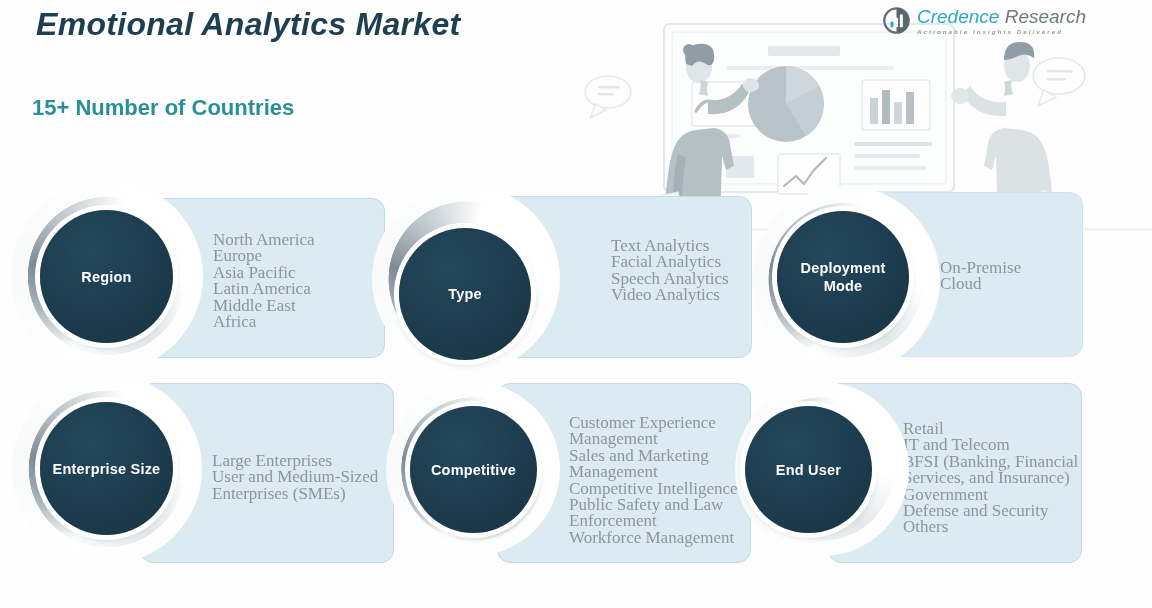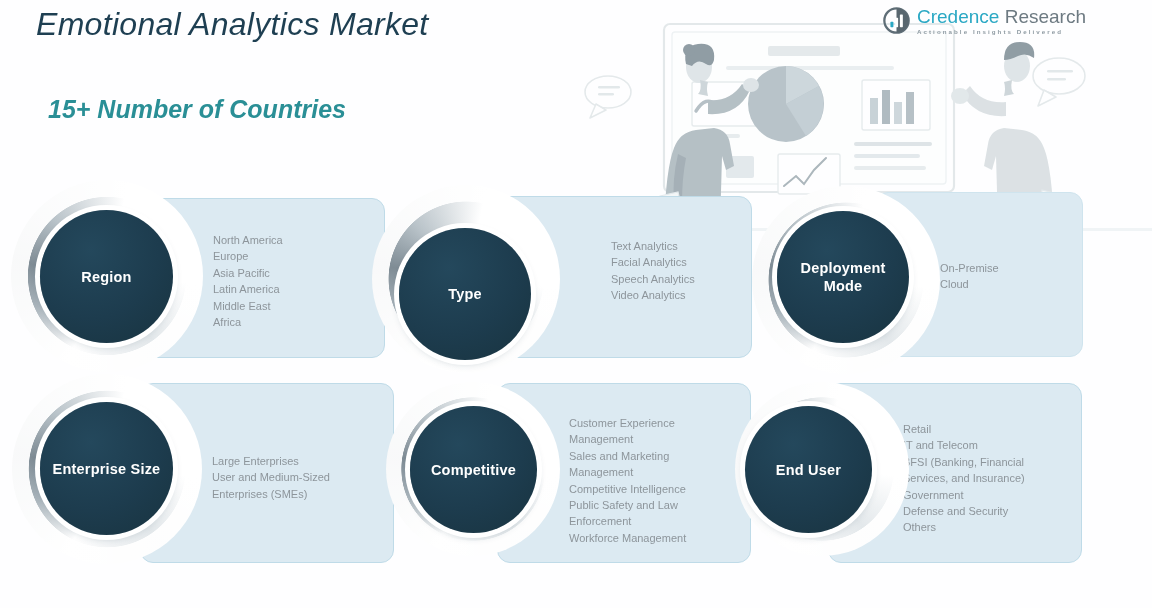--- a/index.html
+++ b/index.html
@@ -14,41 +14,41 @@
   #stage {
     position:relative;
     width:1152px; height:608px;
     background:#fefeff;
     overflow:hidden;
   }
 
   
   #page-title {
     position:absolute; left:36px; top:6px;
-    font-size:32px; font-weight:normal; font-style:italic;
+    font-size:32px; font-weight:bold; font-style:italic;
     letter-spacing:.3px;
     color:#1e3f52;
     white-space:nowrap;
   }
 
   #subtitle {
-    position:absolute; left:48px; top:92px;
-    font-size:25px; font-weight:bold; font-style:italic;
+    position:absolute; left:32px; top:92px;
+    font-size:22px; font-weight:bold; 
     line-height:1.42;
     color:#2a8f96;
     white-space:nowrap;
   }
 
   
   #logo {
     position:absolute; right:66px; top:6px;
     display:flex; align-items:flex-start; gap:7px;
   }
   #logo-mark { width:27px; height:27px; flex:0 0 auto; margin-top:1px; }
-  #logo-text { display:flex; flex-direction:column; }
+  #logo-text { display:flex; flex-direction:column;font-style:italic; }
   #logo-title { font-size:19px; line-height:21px; white-space:nowrap; }
   #logo-title .c1 { color:#2aa8c4; }
   #logo-title .c2 { color:#6d7a82; }
   #logo-tag {
     font-size:6.2px; letter-spacing:2.05px;
     color:#8f9ba3; white-space:nowrap;
     margin-top:1px; font-weight:bold;
   }
 
   
@@ -65,24 +65,25 @@
   .panel {
     position:absolute;
     background:#dceaf2;
     border:1px solid #bfdbe8;
     border-radius:13px;
   }
   .panel.soft { border-color:#cfe4ee; }
 
   .panel-text {
     position:absolute;
-    font-size:11px;
+    font-size:17px;
     line-height:16.4px;
     color:#8d959b;
     white-space:pre-line;
+    font-family:Liberation Serif, serif;
   }
 
   
   .ring {
     position:absolute;
     border-radius:50%;
     background:
       radial-gradient(circle at 50% 50%,
         rgba(255,255,255,0) 0 58%,
         rgba(255,255,255,.95) 58.5% 100%),

